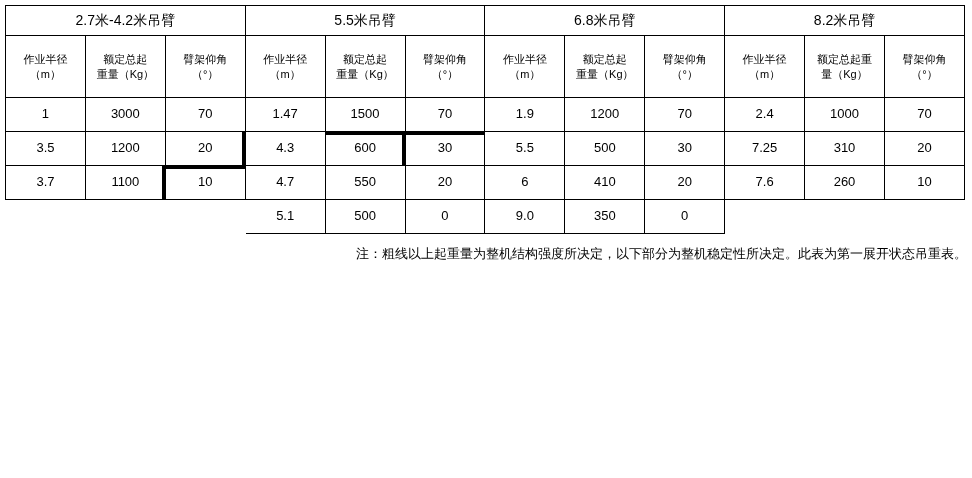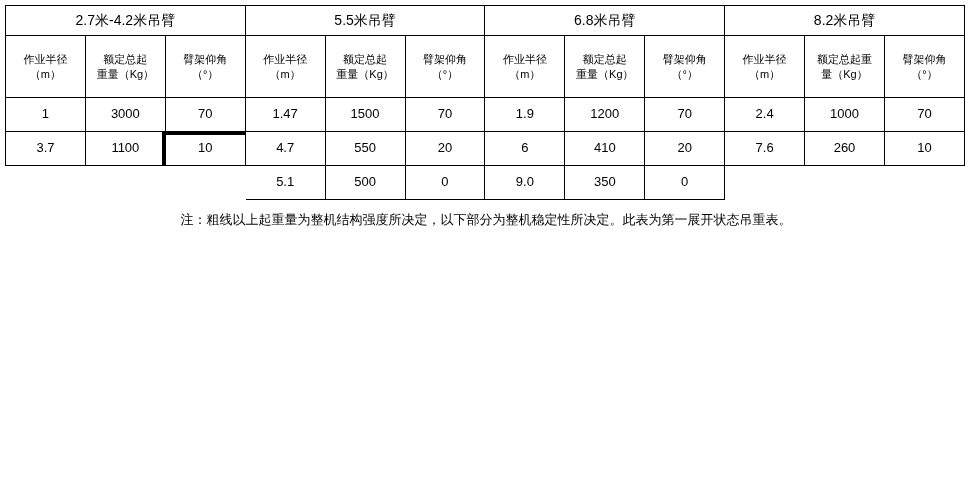--- a/index.html
+++ b/index.html
@@ -59,21 +59,21 @@
   .blank-row td {
     height: 34px;
   }
   
   .tb-top { box-shadow: inset 0 3px 0 0 #000; }
   .tb-right { box-shadow: inset -3px 0 0 0 #000; }
   .tb-top-right { box-shadow: inset 0 3px 0 0 #000, inset -3px 0 0 0 #000; }
   .note {
     margin: 10px 5px 0 5px;
     font-size: 13px;
-    text-align: center;
+    text-align: right;
     line-height: 1.5;
   }
 </style>
 </head>
 <body>
 
 <div id="sheet">
 
   <table class="crane">
     <tbody>
@@ -175,20 +175,34 @@
         <td>2.4</td>
         <td>1000</td>
         <td>70</td>
       </tr>
 
 
 
 
 
 
+      <tr>
+        <td>3.5</td>
+        <td>1200</td>
+        <td class="tb-right">20</td>
+        <td>4.3</td>
+        <td class="tb-top-right">600</td>
+        <td class="tb-top">30</td>
+        <td>5.5</td>
+        <td>500</td>
+        <td>30</td>
+        <td>7.25</td>
+        <td>310</td>
+        <td>20</td>
+      </tr>
 
       <tr>
         <td>3.7</td>
         <td class="tb-right">1100</td>
         <td class="tb-top">10</td>
         <td>4.7</td>
         <td>550</td>
         <td>20</td>
         <td>6</td>
         <td>410</td>

